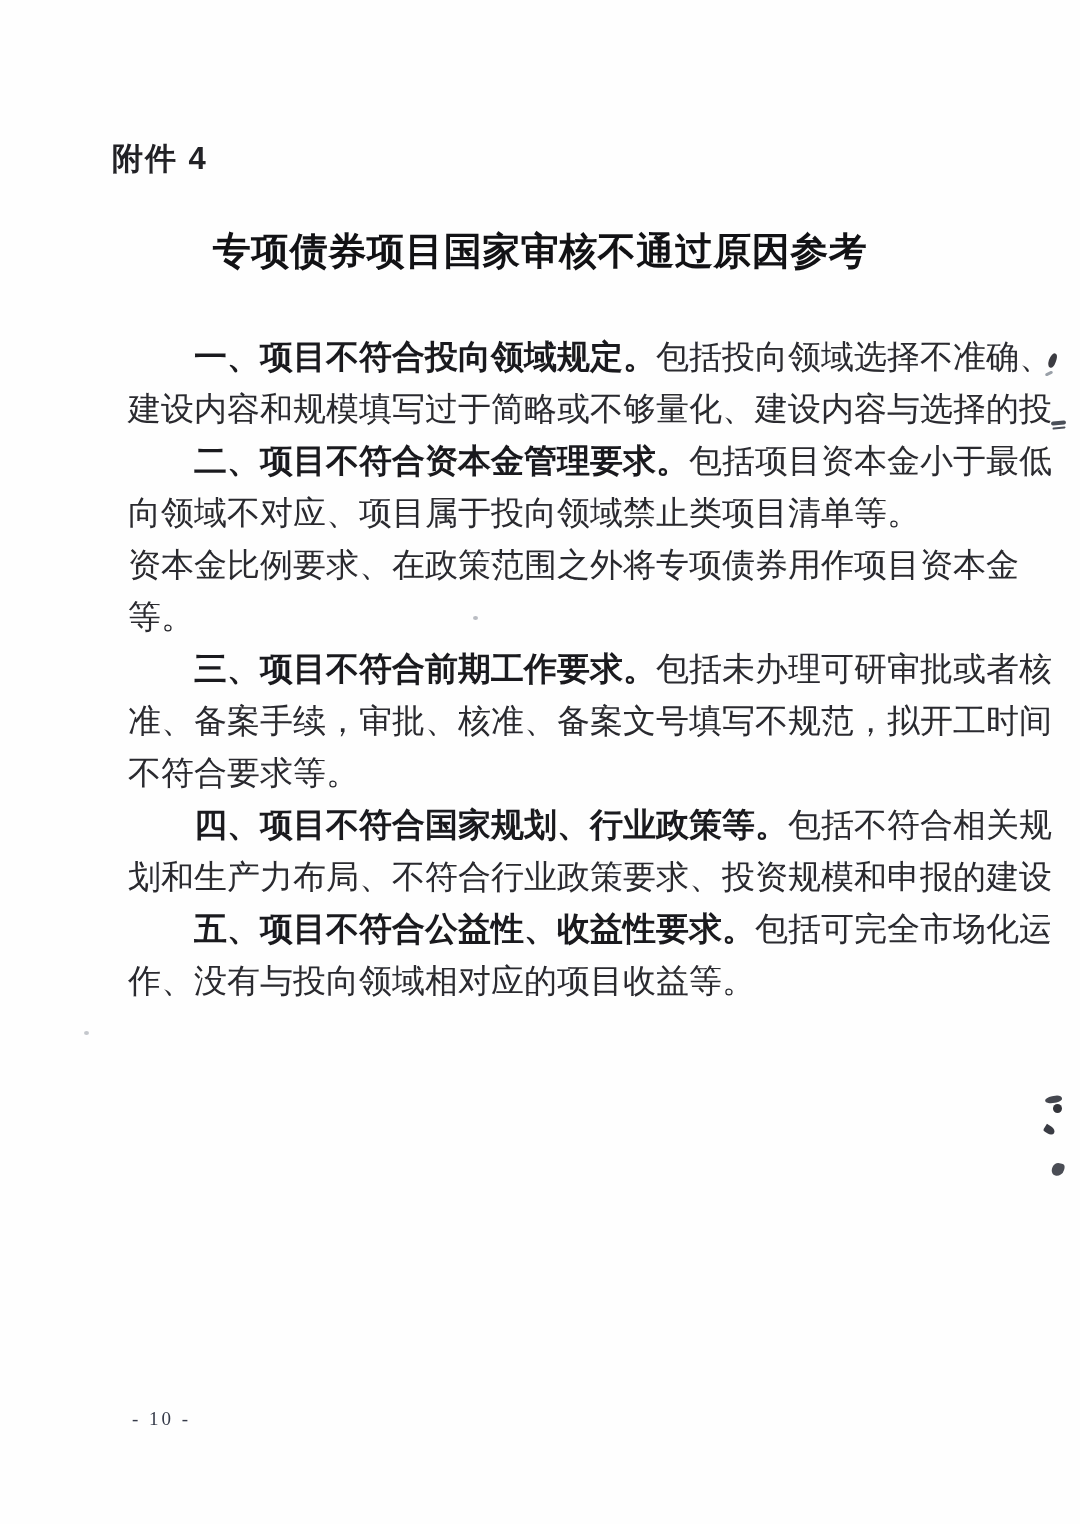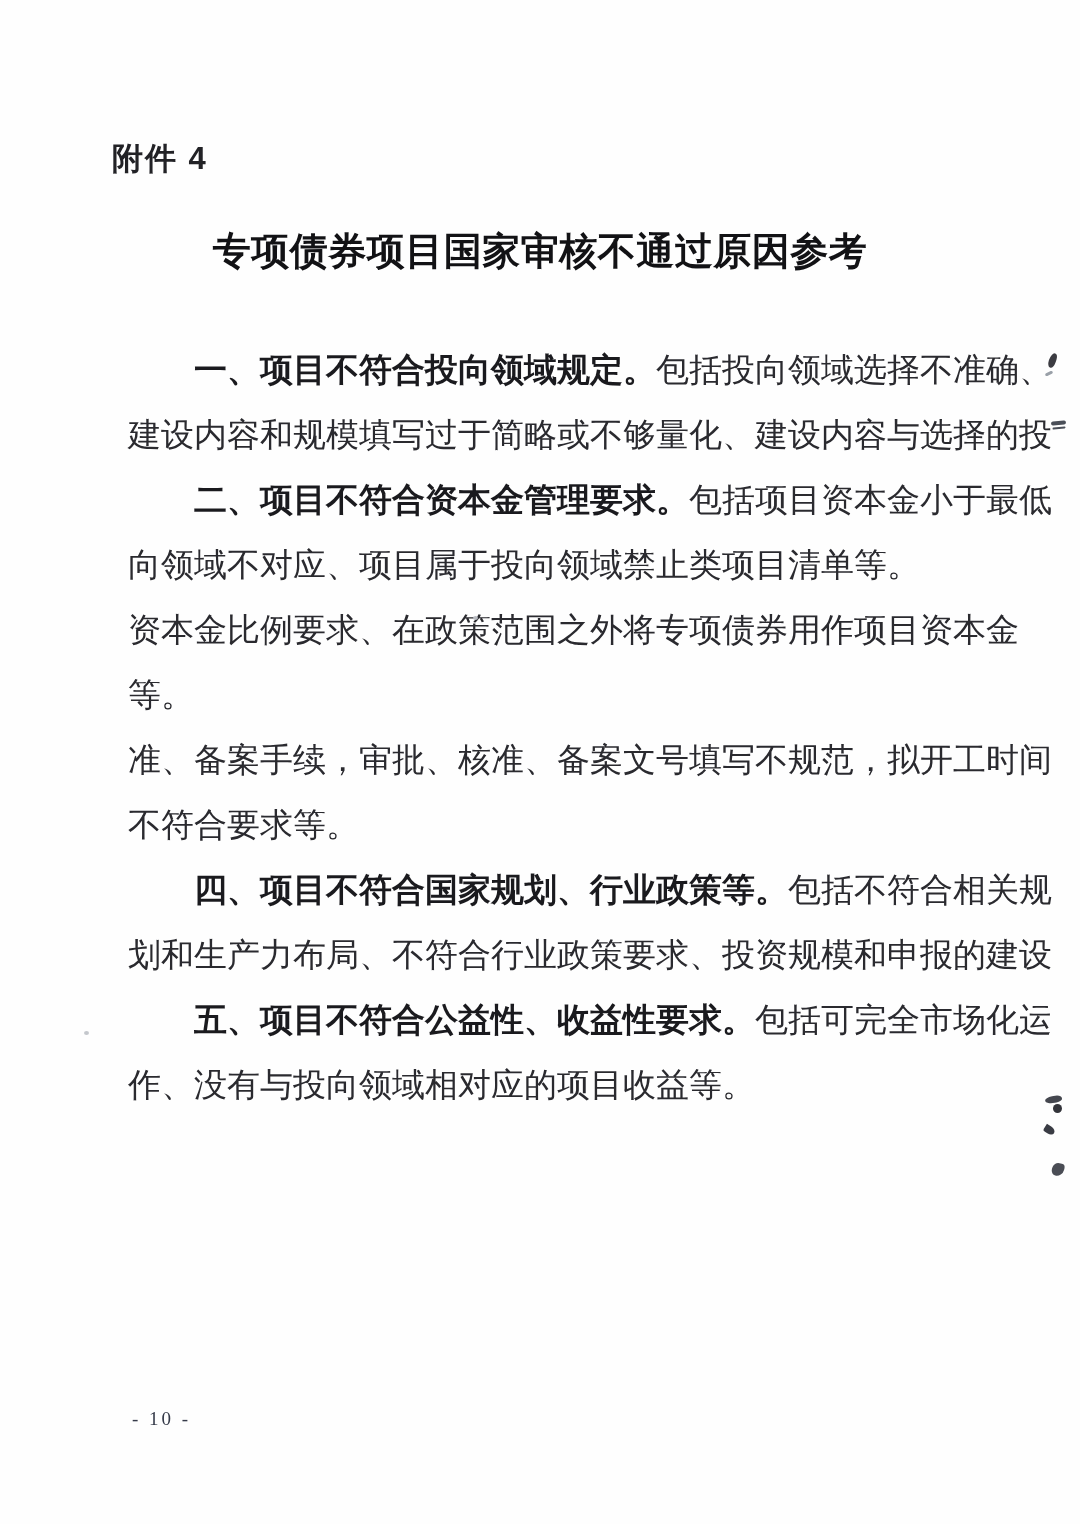--- a/index.html
+++ b/index.html
@@ -44,21 +44,20 @@
     top: 331px;
     width: 818px;
     font-size: 33px;
   }
   .line {
     height: 52px;
     line-height: 52px;
     text-align: justify;
     text-align-last: justify;
     white-space: nowrap;
-    margin-top: 13px;
   }
   .line.last {
     text-align-last: left;
     white-space: normal;
   }
   .line.indent {
     text-indent: 66px;
   }
   .lead {
     font-family: "Liberation Sans", "DejaVu Sans", sans-serif;
@@ -101,20 +100,21 @@
 
   <h1 class="doc-title" style="margin:0;">专项债券项目国家审核不通过原因参考</h1>
 
   <div class="doc-body">
       <div class="line indent"><span class="lead">一、项目不符合投向领域规定。</span><span class="reg">包括投向领域选择不准确、</span></div>
       <div class="line"><span class="reg">建设内容和规模填写过于简略或不够量化、建设内容与选择的投</span></div>
       <div class="line indent"><span class="lead">二、项目不符合资本金管理要求。</span><span class="reg">包括项目资本金小于最低</span></div>
       <div class="line last"><span class="reg">向领域不对应、项目属于投向领域禁止类项目清单等。</span></div>
       <div class="line"><span class="reg">资本金比例要求、在政策范围之外将专项债券用作项目资本金</span></div>
       <div class="line last"><span class="reg">等。</span></div>
+      <div class="line indent"><span class="lead">三、项目不符合前期工作要求。</span><span class="reg">包括未办理可研审批或者核</span></div>
       <div class="line"><span class="reg">准、备案手续，审批、核准、备案文号填写不规范，拟开工时间</span></div>
       <div class="line last"><span class="reg">不符合要求等。</span></div>
       <div class="line indent"><span class="lead">四、项目不符合国家规划、行业政策等。</span><span class="reg">包括不符合相关规</span></div>
       <div class="line"><span class="reg">划和生产力布局、不符合行业政策要求、投资规模和申报的建设</span></div>
       <div class="line indent"><span class="lead">五、项目不符合公益性、收益性要求。</span><span class="reg">包括可完全市场化运</span></div>
       <div class="line last"><span class="reg">作、没有与投向领域相对应的项目收益等。</span></div>
     </div>
 
   <div class="page-number">- 10 -</div>
 

